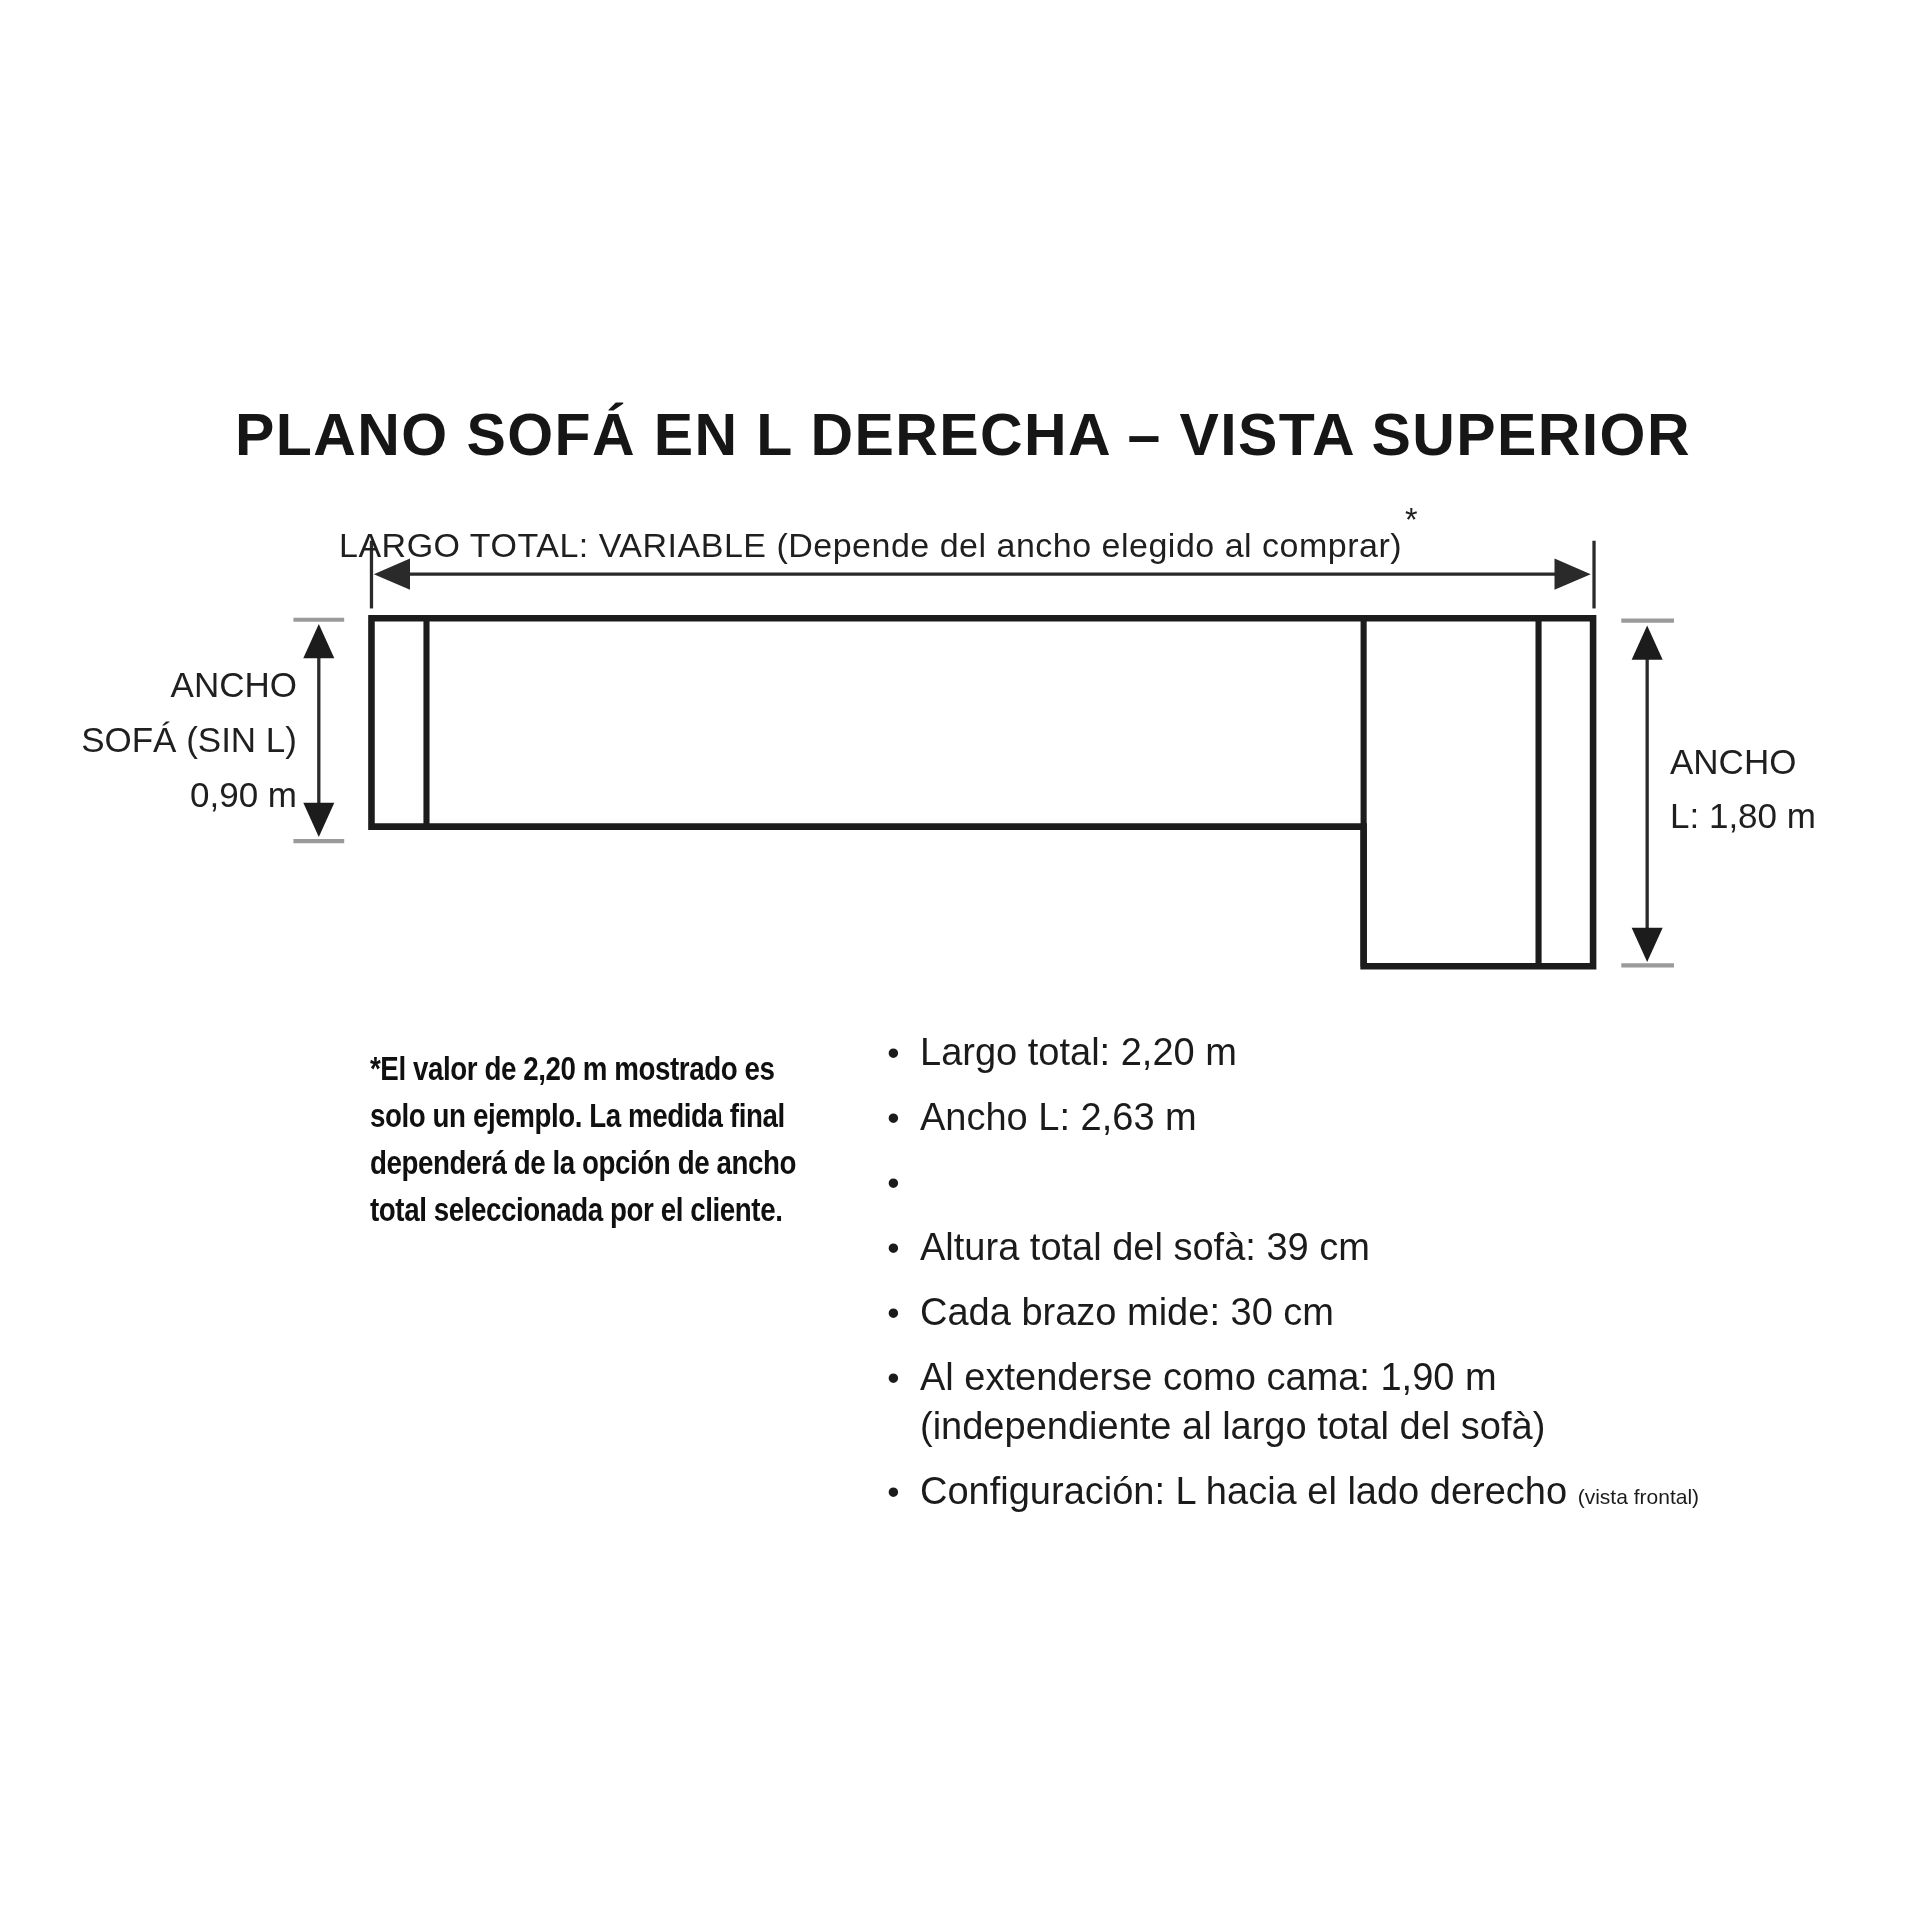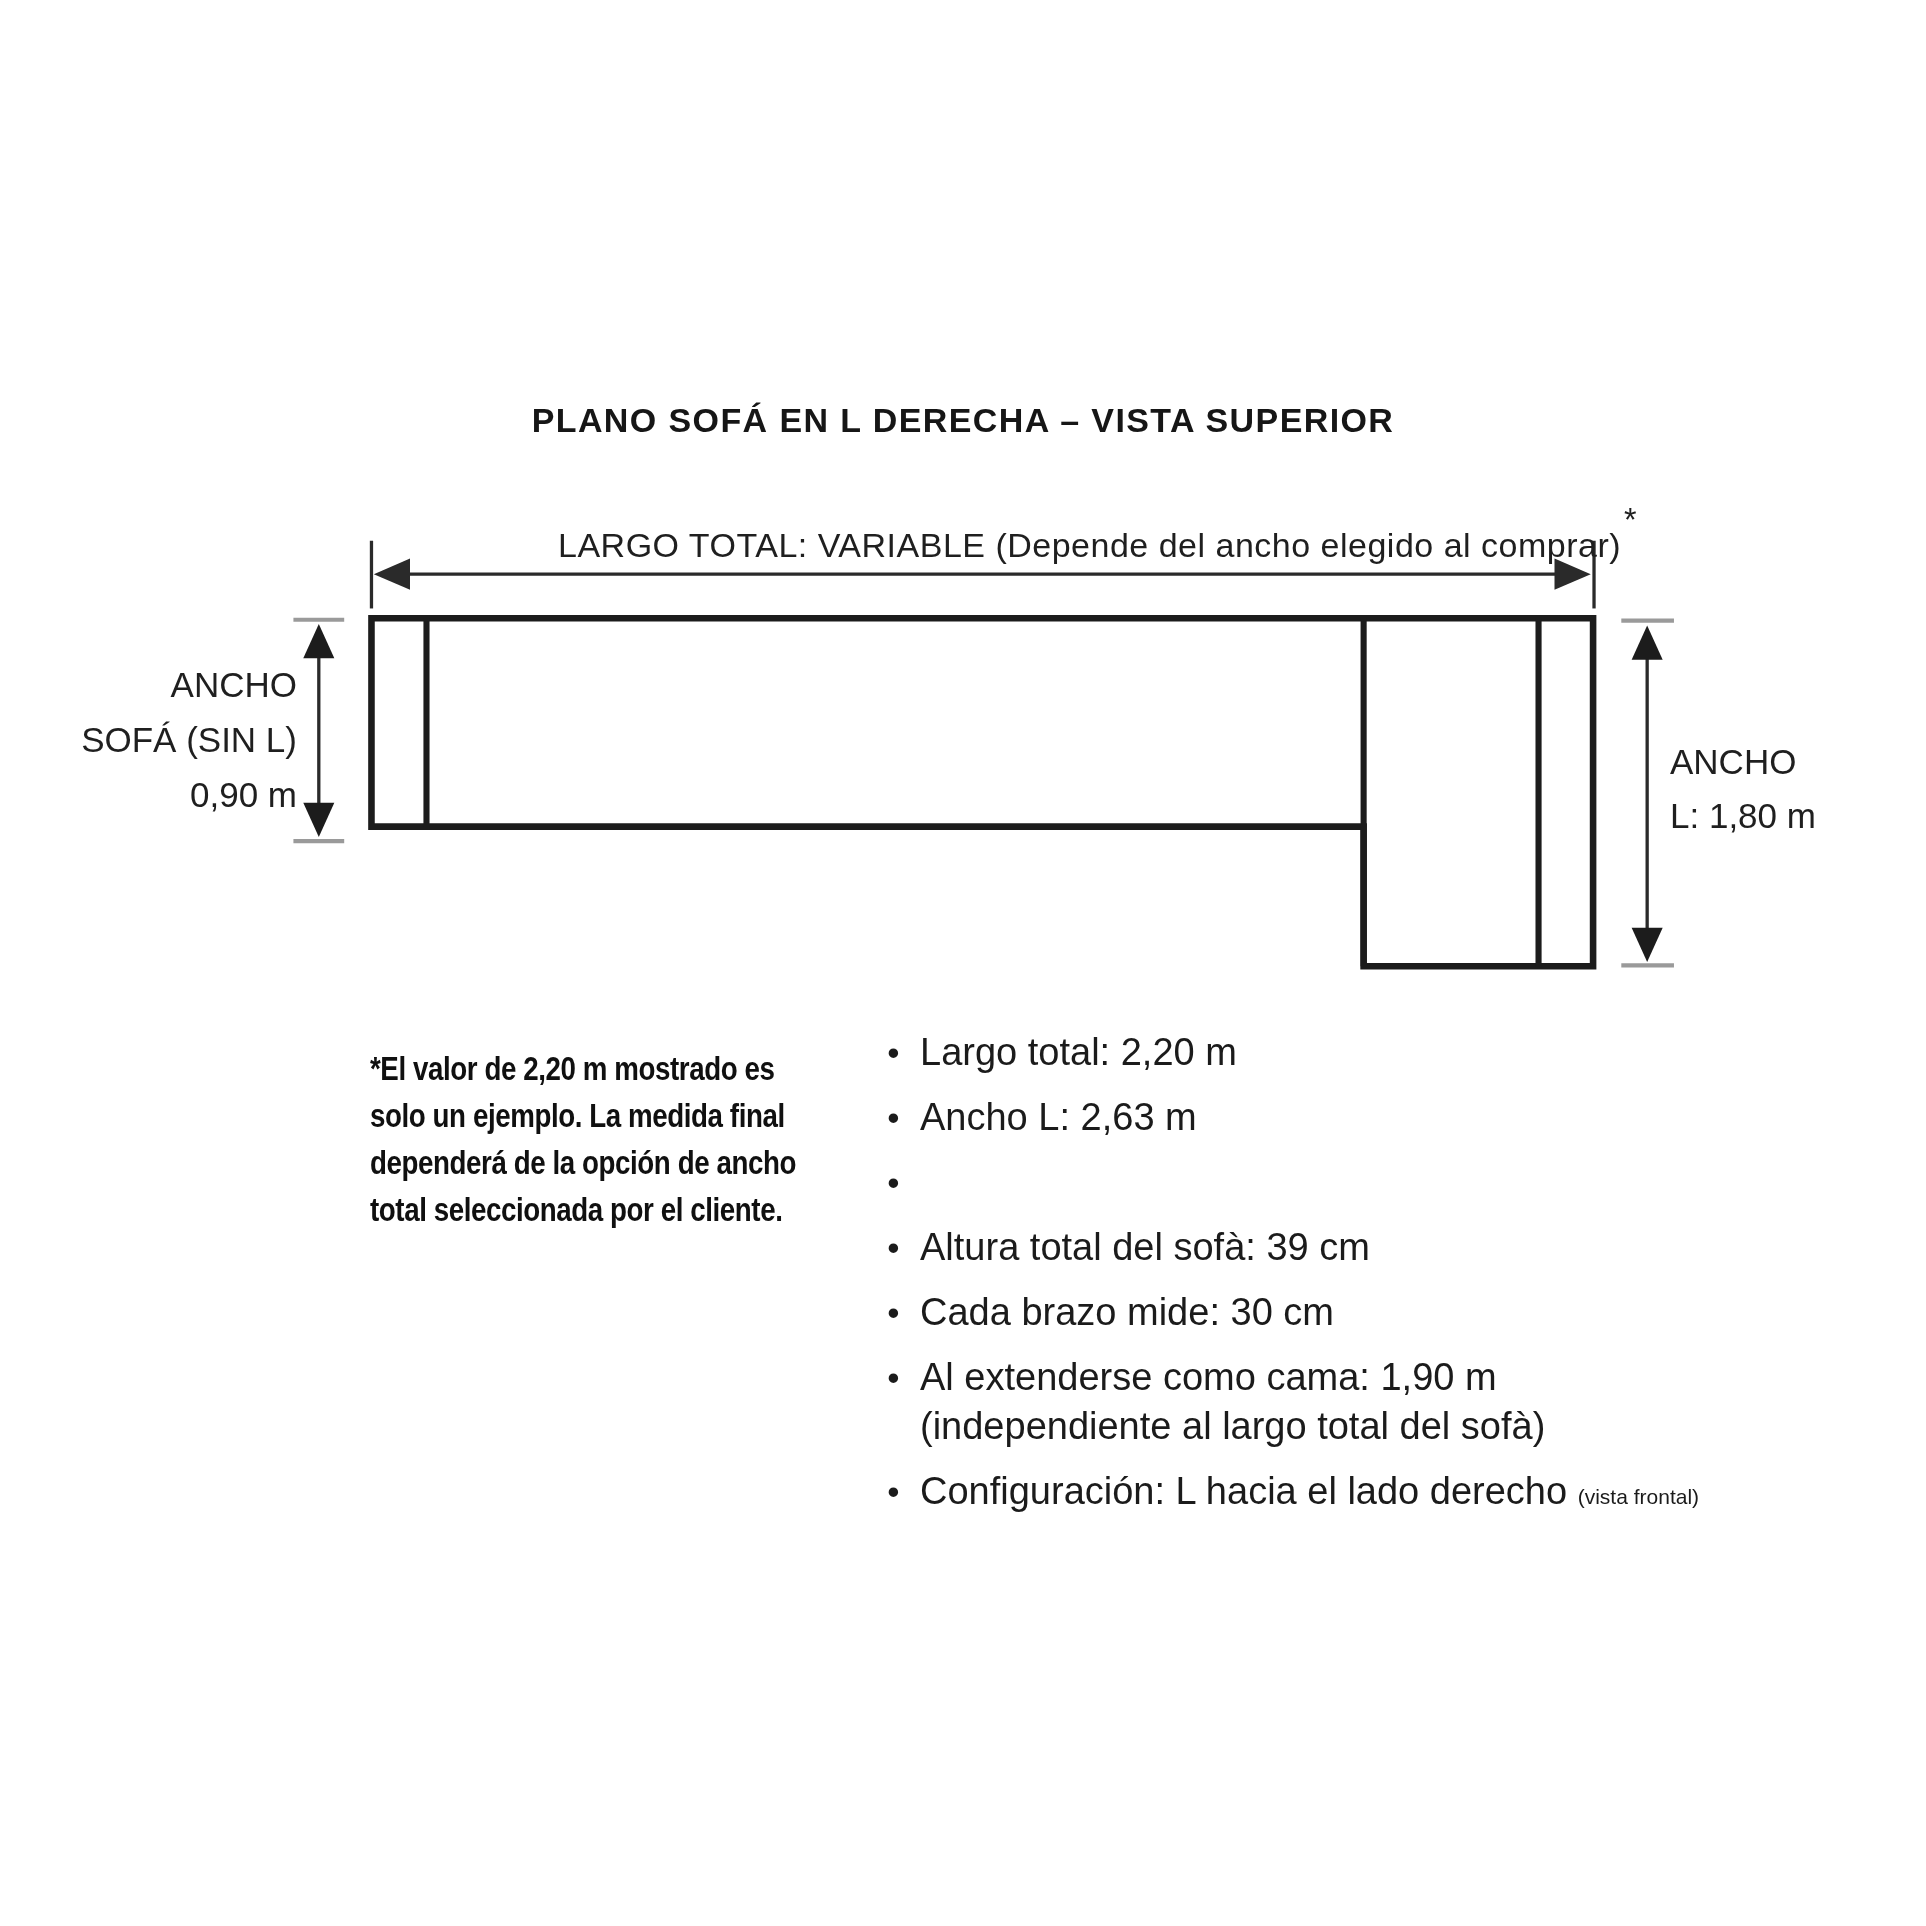--- a/index.html
+++ b/index.html
@@ -9,27 +9,27 @@
     background:#ffffff;
     font-family:"Liberation Sans","DejaVu Sans",sans-serif;
     color:#1c1c1c;
     overflow:hidden;
   }
   svg.diagram{position:absolute;left:0;top:0;}
 
   .page-title{
     position:absolute;left:0;right:0;top:401px;
     text-align:center;
-    font-size:34px;font-weight:700;letter-spacing:1.4px;
+    font-size:59px;font-weight:700;letter-spacing:1.4px;
     color:#161616;
     white-space:nowrap;
   }
   .largo-label{
     position:absolute;left:339px;width:1298px;top:514px;
-    text-align:right;font-size:34px;letter-spacing:0.5px;
+    text-align:left;font-size:34px;letter-spacing:0.5px;
     line-height:40px;color:#1f1f1f;white-space:nowrap;
   }
   .largo-label sup{
     font-size:0.95em;position:relative;top:-0.42em;margin-left:2.8px;
   }
   .ancho-sofa-label{
     position:absolute;left:66px;width:231px;top:657px;
     text-align:right;font-size:35px;line-height:55px;
     color:#1f1f1f;white-space:nowrap;
   }

